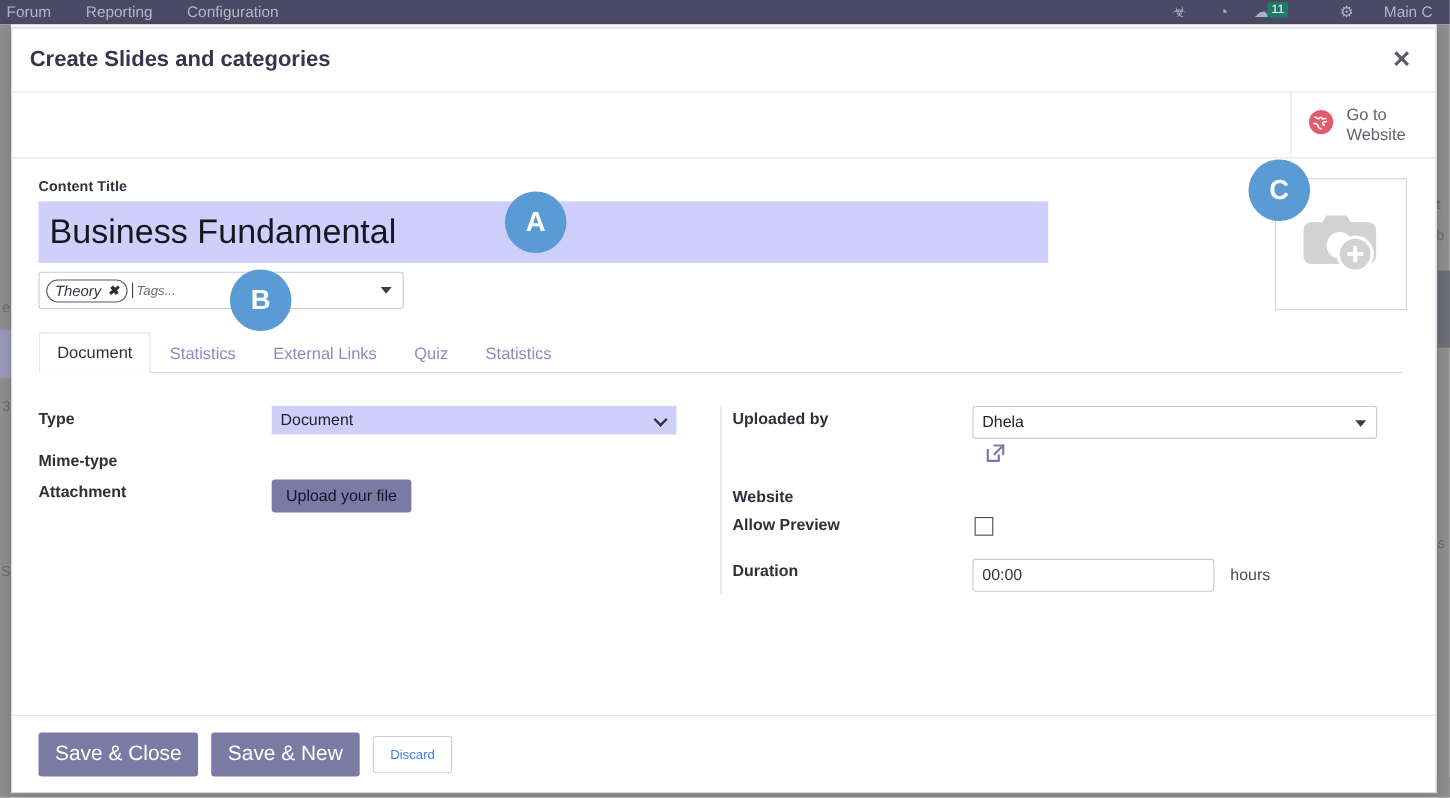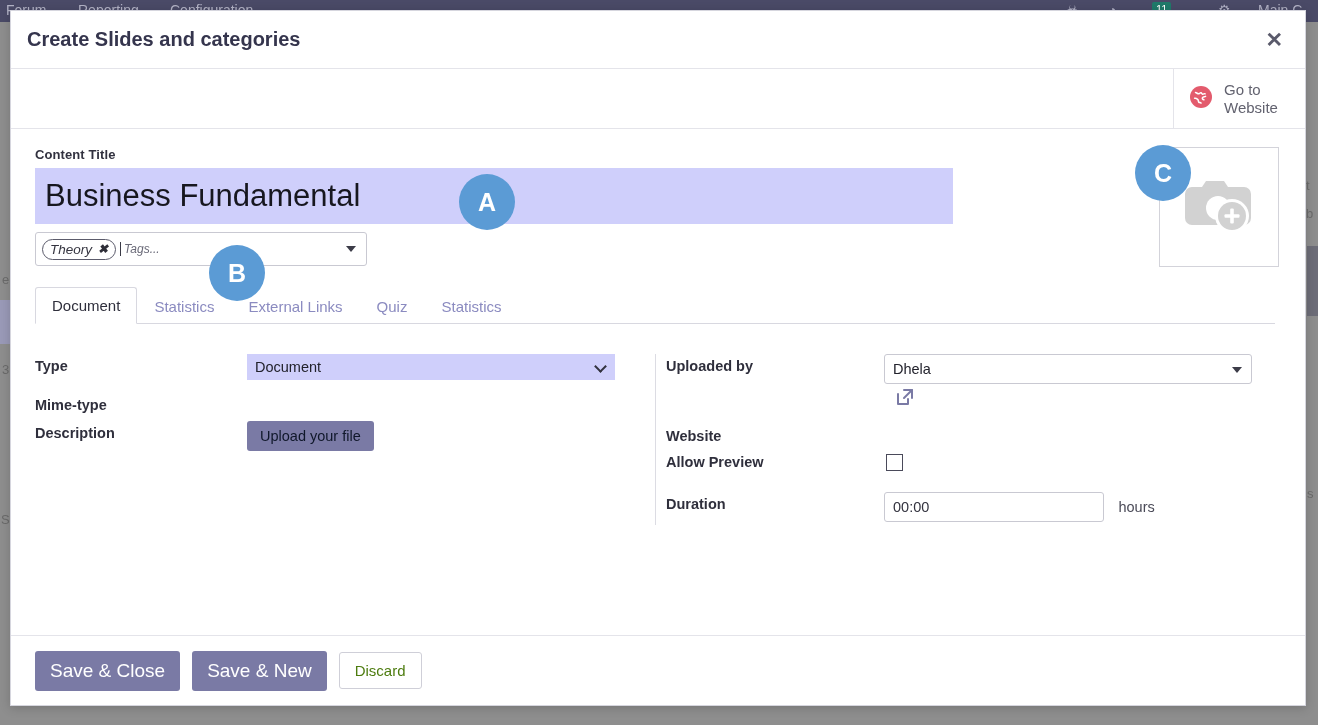--- a/index.html
+++ b/index.html
@@ -50,21 +50,21 @@
     position: absolute; background: #e6e6ec;
   }
   #bg-bottom {
     position: absolute; left: 0; bottom: 0; width: 1318px; height: 19px;
     background: #8e8e8e;
   }
 
   
   #modal {
     position: absolute;
-    left: 10px; top: 10px;
+    left: 10px; top: 25px;
     width: 1296px; height: 696px;
     background: #ffffff;
     border: 1px solid #d6d6de;
     box-shadow: 0 2px 10px rgba(0,0,0,.18);
     display: flex; flex-direction: column;
   }
 
   
   #modal-header {
     height: 58px; position: relative; flex: 0 0 auto;
@@ -252,22 +252,22 @@
     border-top: 1px solid #e4e4ea;
     display: flex; align-items: center; gap: 12px;
     padding-left: 24px;
   }
   .btn-primary {
     background: #7a7aa5; color: #fff; border: none; border-radius: 3px;
     font-size: 19px; padding: 9px 15px; cursor: pointer;
     font-family: "Liberation Sans", sans-serif;
   }
   .btn-secondary {
-    background: #fff; color: #4d7c0f; border: 1px solid #cfcfd8;
-    border-radius: 3px; font-size: 15px; padding: 9px 15px; cursor: pointer;
+    background: #fff; color: #3b82f6; border: 1px solid #cfcfd8;
+    border-radius: 3px; font-size: 12px; padding: 9px 15px; cursor: pointer;
     font-family: "Liberation Sans", sans-serif;
   }
 
   
   .annot {
     position: absolute;
     border-radius: 50%;
     background: #5b9bd5;
     color: #fff;
     display: flex; align-items: center; justify-content: center;
@@ -378,21 +378,21 @@
             </span>
           </div>
         </div>
 
         <div class="form-row" style="min-height:28px;">
           <div class="form-label">Mime-type</div>
           <div class="form-ctrl"></div>
         </div>
 
         <div class="form-row">
-          <div class="form-label">Description</div>
+          <div class="form-label">Attachment</div>
           <div class="form-ctrl">
             <button id="upload-file-btn">Upload your file</button>
           </div>
         </div>
       </div>
 
       <div class="form-col" id="col-right" style="border-left:1px solid #dcdce3; padding-left:10px;">
         <div class="form-row" style="margin-bottom:12px;">
           <div class="form-label">Uploaded by</div>
           <div class="form-ctrl">

